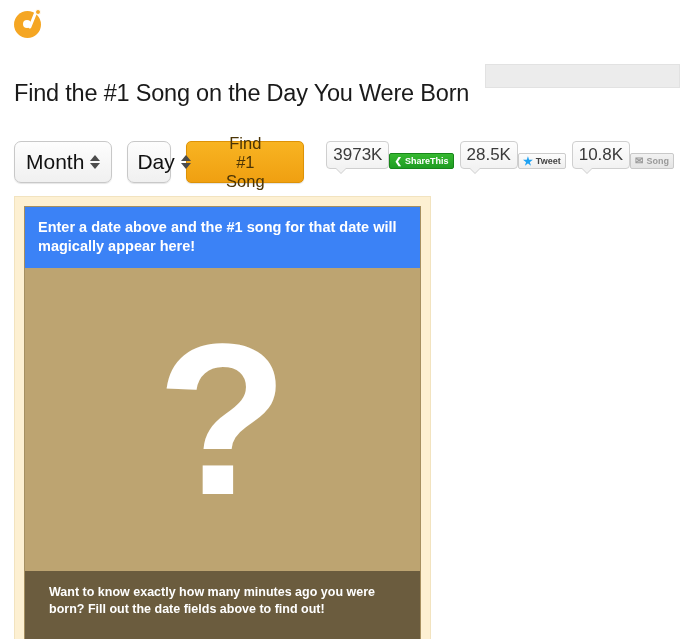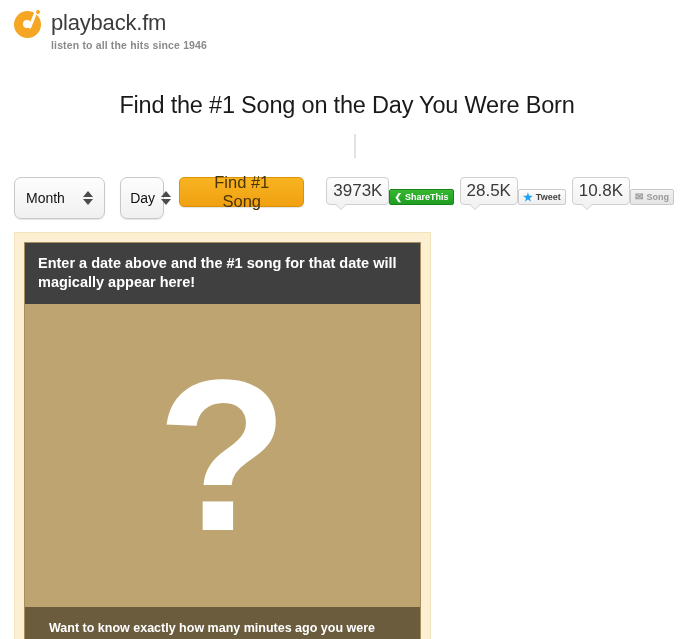--- a/index.html
+++ b/index.html
@@ -70,22 +70,21 @@
     font-size: 10.5px;
     color: #8a8a8a;
     letter-spacing: 0.15px;
     font-weight: 700;
   }
 
   
   .headline-row {
     margin-top: 25px;
     display: flex;
-    align-items: center;
-    flex-direction: column;
+    align-items: flex-start;
   }
   .headline {
     font-size: 23.5px;
     color: #1a1a1a;
     font-weight: 400;
     letter-spacing: -0.2px;
     white-space: nowrap;
   }
   .ad-slot {
     margin-left: 16px;
@@ -105,21 +104,21 @@
     position: relative;
     height: 42px;
     background: linear-gradient(#fdfdfd, #f0f0f0);
     border: 1px solid #c8c8c8;
     border-radius: 7px;
     box-shadow: 0 1px 1px rgba(0,0,0,0.10);
     display: flex;
     align-items: center;
     margin-right: 15px;
     cursor: pointer;
-    font-size: 14px;
+    font-size: 21px;
     color: #111;
   }
   .select-box.month { width: 132px; padding: 0 11px; }
   .select-box.day   { width: 44px;  padding: 0 9px; }
   .select-box.year  { width: 70px;  padding: 0 9px; }
 
   .select-label { flex: 1 1 auto; }
   .stepper {
     flex: 0 0 10px;
     display: flex;
@@ -130,21 +129,21 @@
   }
   .stepper .up, .stepper .down {
     width: 0; height: 0;
     border-left: 5px solid transparent;
     border-right: 5px solid transparent;
   }
   .stepper .up { border-bottom: 6px solid #4b4b4b; margin-bottom: 2px; }
   .stepper .down { border-top: 6px solid #4b4b4b; }
 
   .find-btn {
-    height: 30px;
+    height: 42px;
     padding: 0 31px;
     background: linear-gradient(#f8b422, #f0a011);
     border: 1px solid #dd9206;
     border-radius: 5px;
     color: #4b3405;
     font-size: 16.5px;
     font-family: "Liberation Sans", sans-serif;
     cursor: pointer;
     display: flex;
     align-items: center;
@@ -256,21 +255,21 @@
     width: 417px;
     background: #fdf0d2;
     border: 1px solid #f2e3bf;
     padding: 9px;
   }
   .result-inner {
     background: #bda471;
     border: 1px solid #a58f60;
   }
   .result-head {
-    background: #404040;
+    background: #3b82f6;
     color: #ffffff;
     padding: 11px 13px 12px 13px;
     font-size: 14.5px;
     font-weight: 700;
     line-height: 19px;
   }
   .result-body {
     height: 303px;
     display: flex;
     align-items: center;
@@ -297,24 +296,20 @@
 <body>
 
 <div class="page">
 
   <div class="brand">
     <div class="brand-mark">
       <div class="disc"></div>
       <div class="hole"></div>
       <div class="arm"></div>
       <div class="arm-dot"></div>
-    </div>
-    <div class="brand-words">
-      <div class="brand-name">playback.fm</div>
-      <div class="brand-tag">listen to all the hits since 1946</div>
     </div>
   </div>
 
   <div class="headline-row">
     <h1 class="headline">Find the #1 Song on the Day You Were Born</h1>
     <div class="ad-slot"></div>
   </div>
 
   <div class="controls-row">
 

